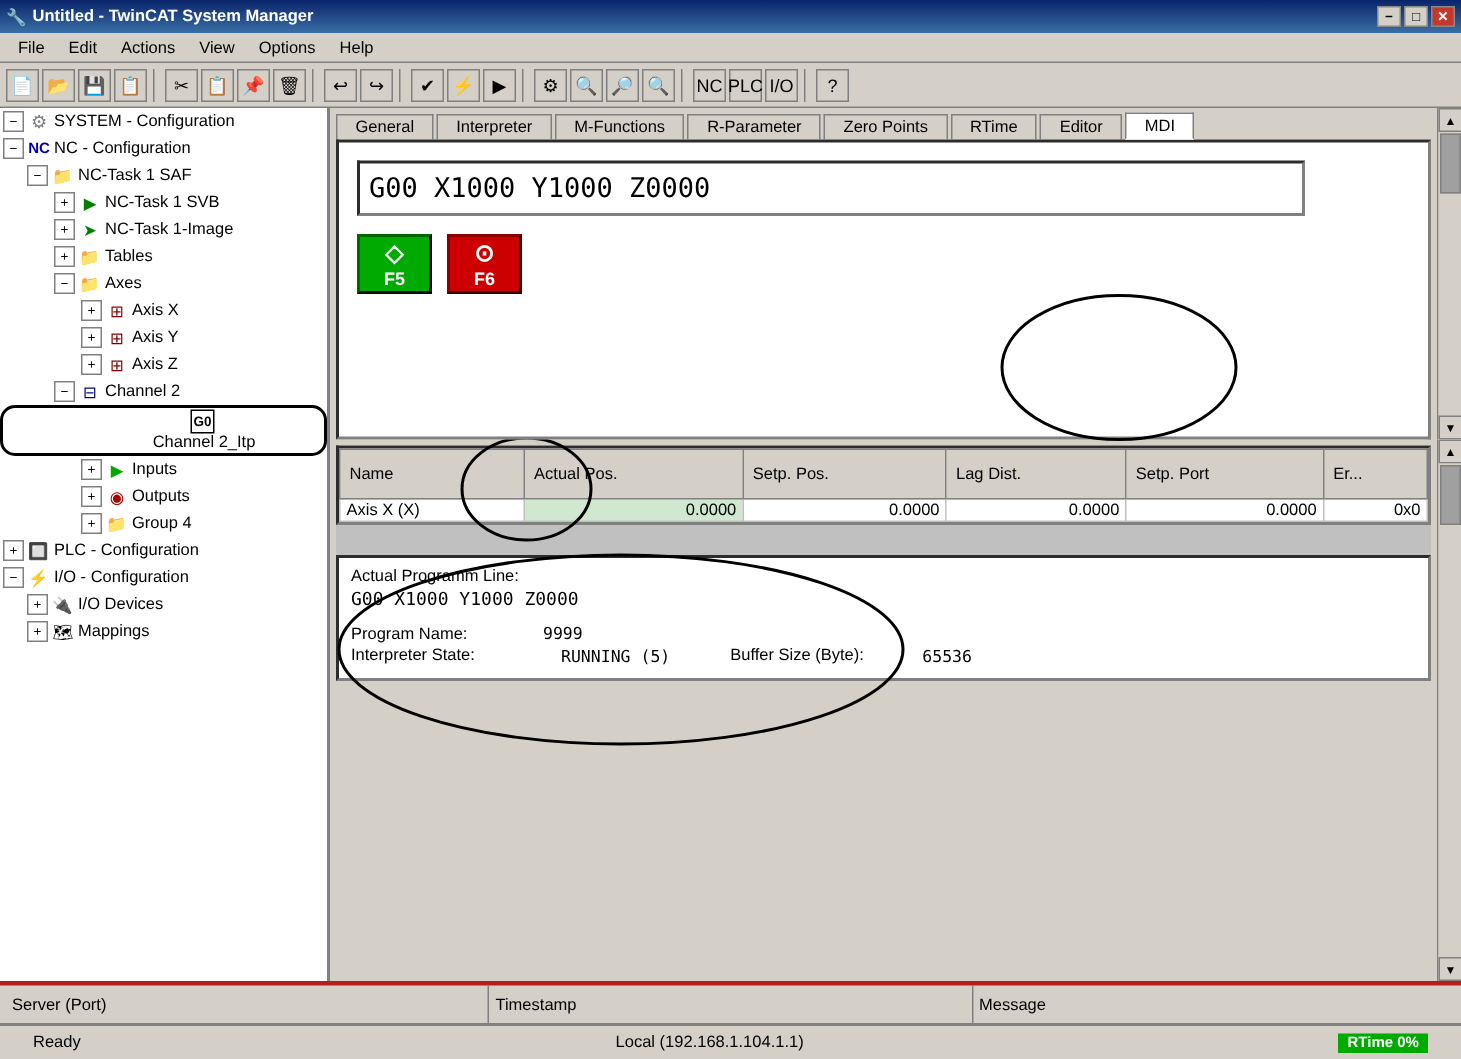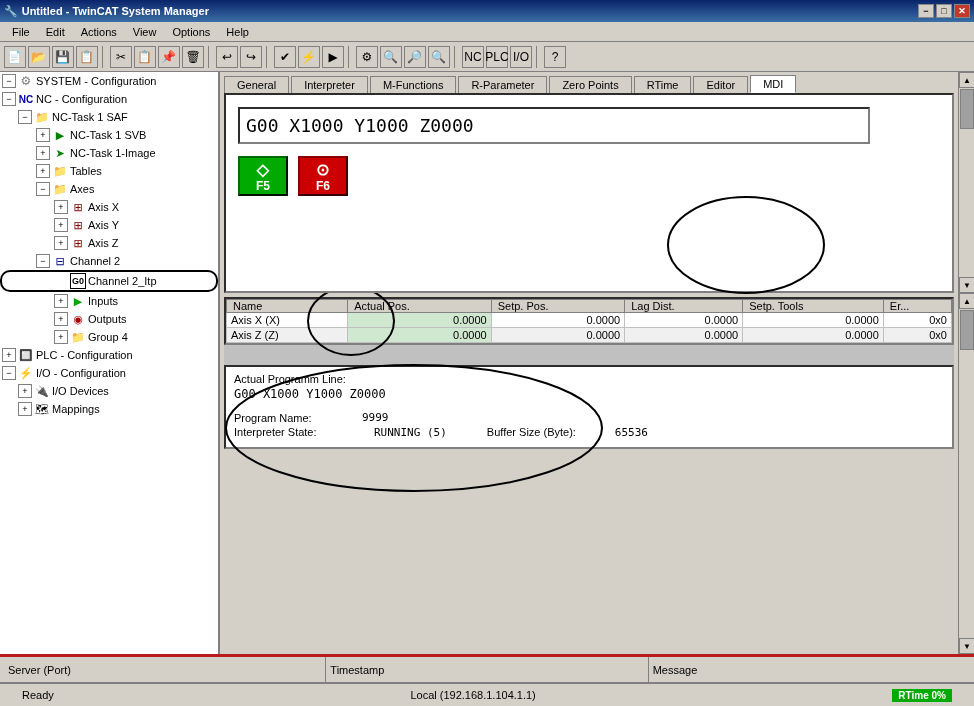--- a/index.html
+++ b/index.html
@@ -20,39 +20,39 @@
     .toolbar { background: #d4d0c8; height: 30px; display: flex; align-items: center; padding: 2px 4px; border-bottom: 1px solid #808080; gap: 2px; flex-wrap: wrap; }
     .tb-btn { width: 22px; height: 22px; background: #d4d0c8; border: 1px solid #808080; display: flex; align-items: center; justify-content: center; cursor: pointer; font-size: 12px; }
     .tb-separator { width: 4px; height: 22px; border-left: 1px solid #808080; margin: 0 2px; }
     
     
     .main-content { display: flex; height: calc(706px - 22px - 20px - 30px - 28px - 24px); }
     
     
     .tree-panel { width: 220px; background: white; border-right: 2px solid #808080; overflow-y: auto; overflow-x: hidden; }
     .tree-item { display: flex; align-items: center; padding: 1px 0; cursor: pointer; white-space: nowrap; font-size: 11px; }
-    .tree-item.selected { background: #0a246a; color: white; }
+    .tree-item.selected { background: #0a246a; color: white; flex-direction: column; }
     .tree-expand { width: 14px; height: 14px; border: 1px solid #808080; background: white; display: inline-flex; align-items: center; justify-content: center; font-size: 9px; margin-right: 2px; cursor: pointer; flex-shrink: 0; }
     .tree-icon { width: 16px; height: 16px; display: inline-flex; align-items: center; justify-content: center; margin-right: 2px; flex-shrink: 0; }
     .tree-label { font-size: 11px; }
     
     
     .right-panel { flex: 1; display: flex; flex-direction: column; background: #d4d0c8; overflow: hidden; }
     .tab-bar { display: flex; align-items: flex-end; background: #d4d0c8; padding: 3px 4px 0 4px; }
     .tab { padding: 2px 12px; background: #d4d0c8; border: 1px solid #808080; border-bottom: none; cursor: pointer; font-size: 11px; margin-right: 2px; }
     .tab.active { background: white; border-bottom: 1px solid white; z-index: 1; }
     .mdi-input { width: 100%; padding: 4px; font-size: 14px; border: 2px inset #808080; background: white; font-family: monospace; }
     .mdi-buttons { display: flex; gap: 8px; margin-top: 8px; }
     .f5-btn { width: 50px; height: 40px; background: #00aa00; border: 2px outset #006600; cursor: pointer; display: flex; flex-direction: column; align-items: center; justify-content: center; color: white; font-weight: bold; font-size: 12px; }
     .f6-btn { width: 50px; height: 40px; background: #cc0000; border: 2px outset #880000; cursor: pointer; display: flex; flex-direction: column; align-items: center; justify-content: center; color: white; font-weight: bold; font-size: 12px; }
     
     
     .table-container { background: white; border: 2px inset #808080; margin: 4px 4px; }
     table.data-table { width: 100%; border-collapse: collapse; font-size: 11px; }
-    table.data-table th { background: #d4d0c8; border: 1px solid #808080; padding: 0 6px; text-align: left; font-weight: normal; }
+    table.data-table th { background: #d4d0c8; border: 1px solid #808080; padding: 10px 6px; text-align: left; font-weight: normal; }
     table.data-table td { border: 1px solid #c0c0c0; padding: 1px 4px; text-align: right; }
     table.data-table td:first-child { text-align: left; }
     table.data-table tr:nth-child(even) { background: #f0f0f0; }
     
     
     .bottom-info { background: white; border: 2px inset #808080; margin: 0 4px 4px 4px; padding: 6px 8px; font-size: 11px; }
     .info-row { display: flex; align-items: center; margin-bottom: 2px; gap: 8px; }
     .info-label { color: #000; min-width: 120px; }
     .info-value { font-family: monospace; }
     
@@ -294,41 +294,33 @@
       <div style="flex:1; display:flex; flex-direction:column; overflow:hidden;">
 
         <div class="table-container" style="margin:4px 4px 0 4px;">
           <table class="data-table">
             <thead>
               <tr>
                 <th>Name</th>
                 <th>Actual Pos.</th>
                 <th>Setp. Pos.</th>
                 <th>Lag Dist.</th>
-                <th>Setp. Tools</th>
+                <th>Setp. Port</th>
                 <th>Er...</th>
               </tr>
             </thead>
             <tbody id="table-body">
             <tr>
     <td>Axis X (X)</td>
     <td style="background:#d0e8d0;">0.0000</td>
     <td>0.0000</td>
     <td>0.0000</td>
     <td>0.0000</td>
     <td>0x0</td>
   </tr>
-                <tr>
-    <td>Axis Z (Z)</td>
-    <td style="background:#d0e8d0;">0.0000</td>
-    <td>0.0000</td>
-    <td>0.0000</td>
-    <td>0.0000</td>
-    <td>0x0</td>
-  </tr>
               </tbody>
           </table>
 
           <div style="position:relative;">
             <svg style="position:absolute; top:-58px; left:80px; width:90px; height:72px; pointer-events:none;">
               <ellipse cx="45" cy="36" rx="43" ry="34" fill="none" stroke="black" stroke-width="2"></ellipse>
             </svg>
           </div>
         </div>
 

